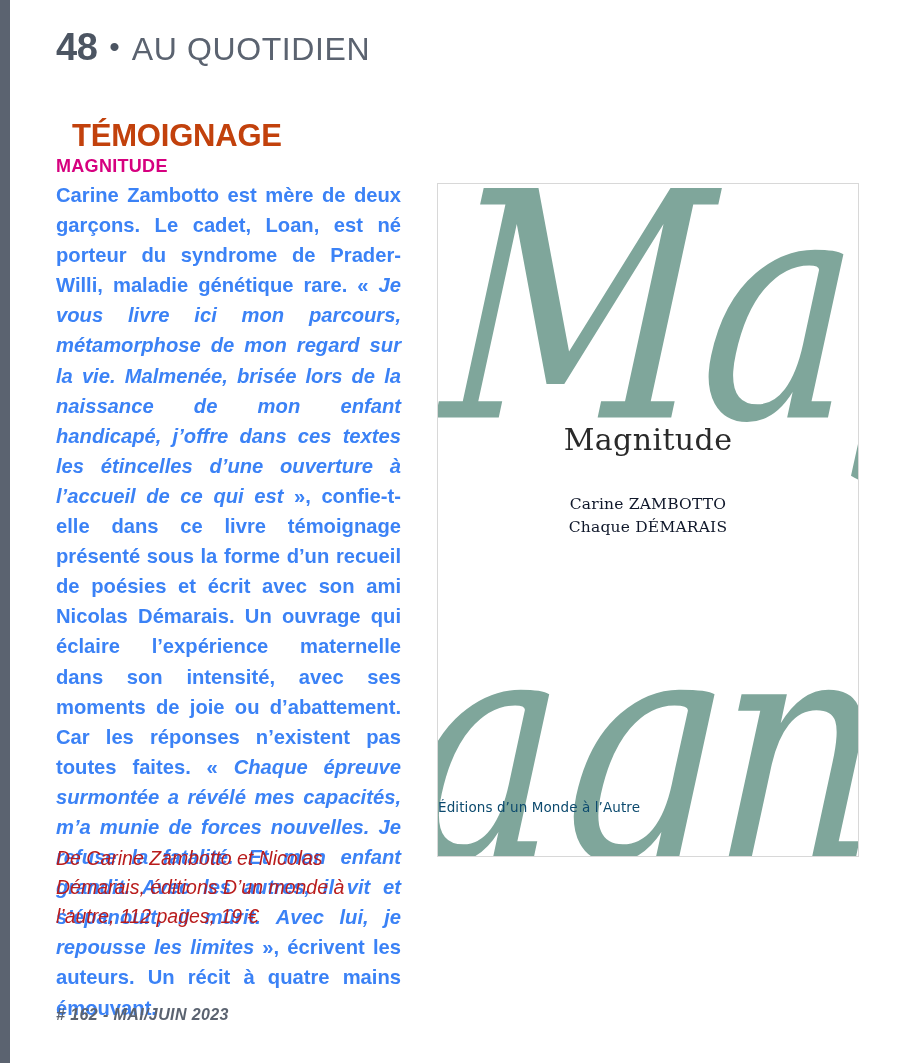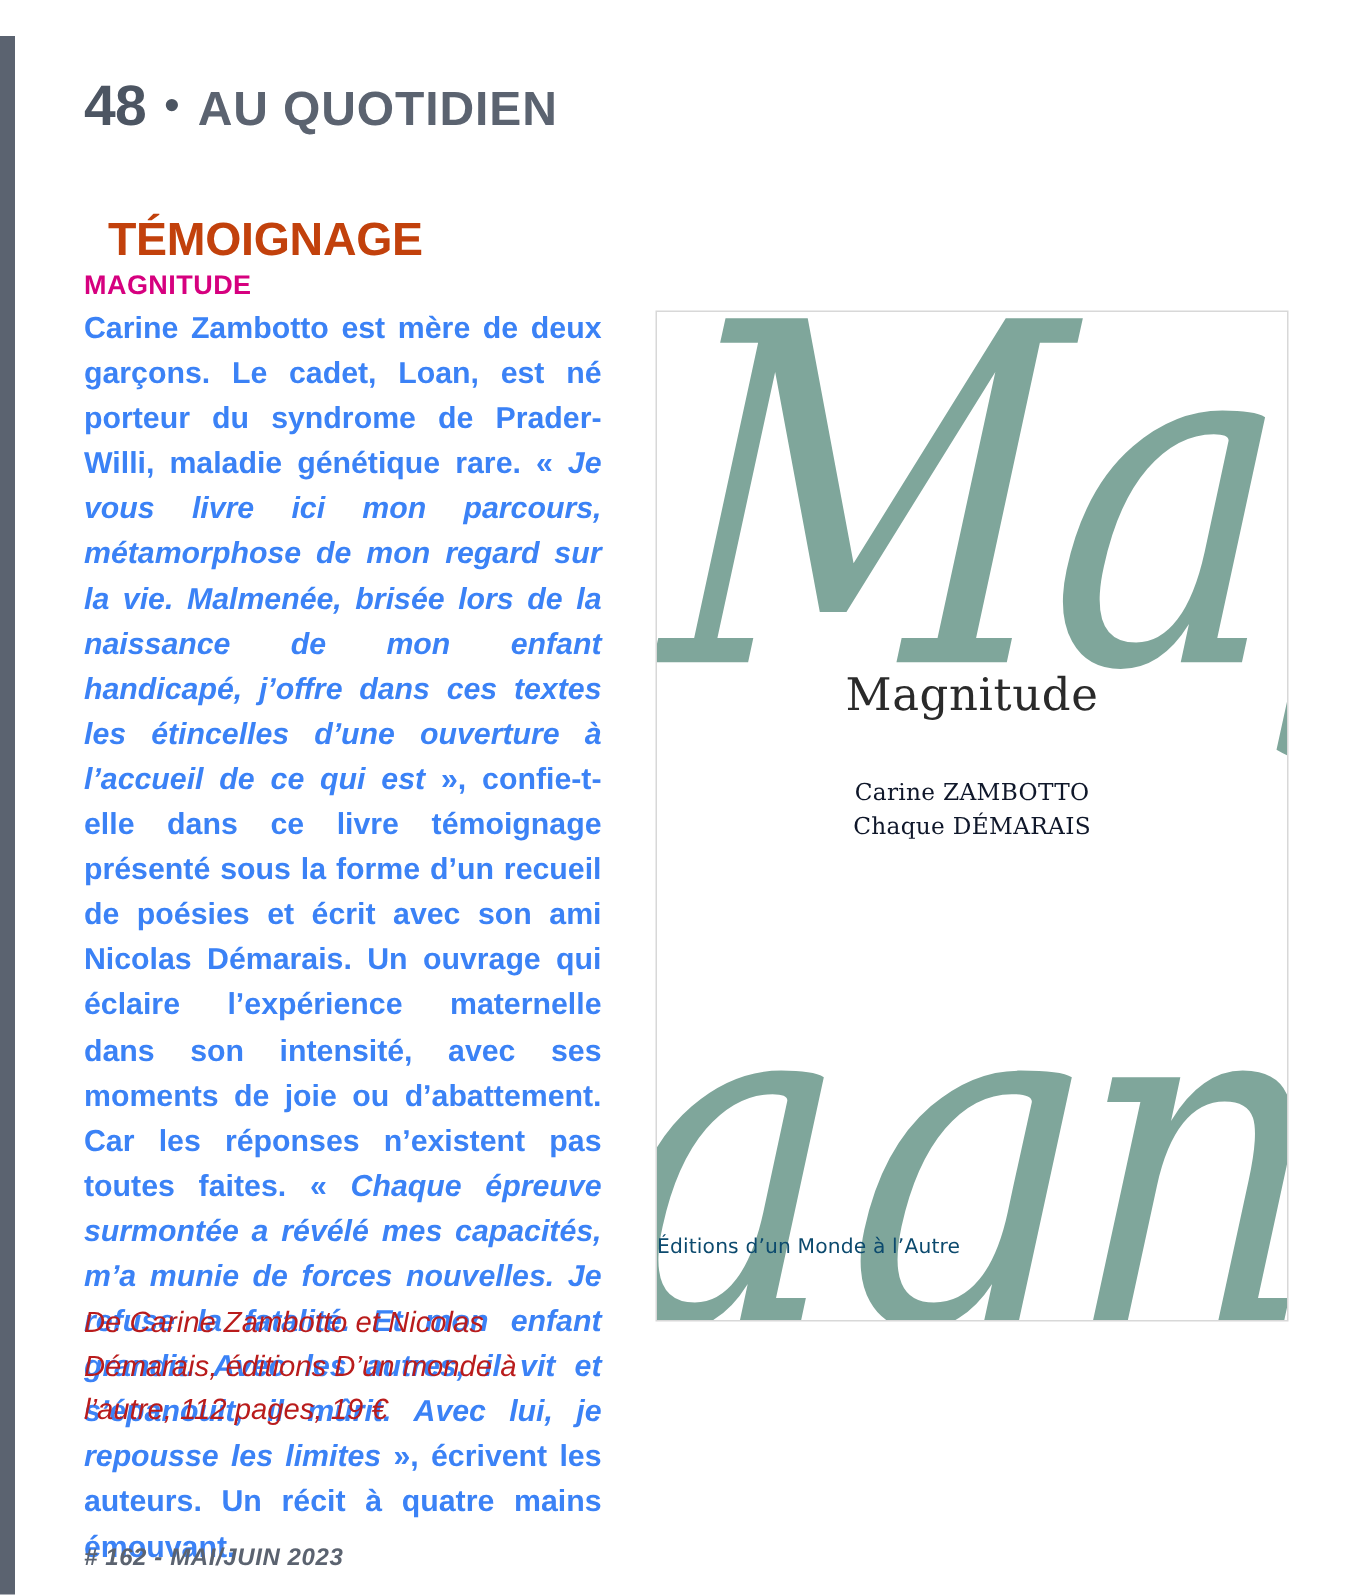--- a/index.html
+++ b/index.html
@@ -12,21 +12,20 @@
     background: #ffffff;
     font-family: "Liberation Sans", sans-serif;
     color: #231f20;
     overflow: hidden;
   }
   .page {
     position: relative;
     width: 905px;
     height: 952px;
     box-sizing: border-box;
-    margin-top: 24px;
   }
   .left-rule {
     position: absolute;
     left: 0;
     top: 0;
     width: 10px;
     height: 1063px;
     background: #5b6370;
   }
 
@@ -47,21 +46,21 @@
   }
   .folio-dot {
     font-size: 30px;
     color: #4c5562;
     line-height: 1;
     position: relative;
     top: -3px;
   }
   .folio-section {
     font-size: 32px;
-    font-weight: bold;
+    font-weight: normal;
     color: #5b6370;
     letter-spacing: 0.6px;
   }
 
   
   .rubric {
     position: absolute;
     left: 72px;
     top: 118px;
     font-size: 31px;

